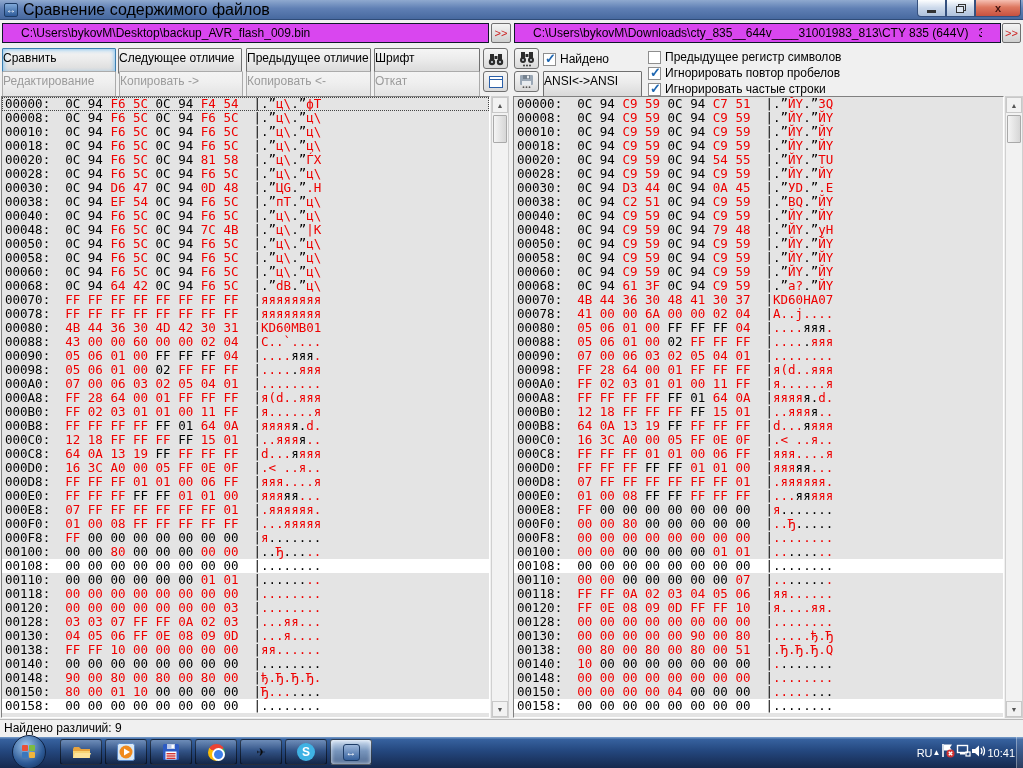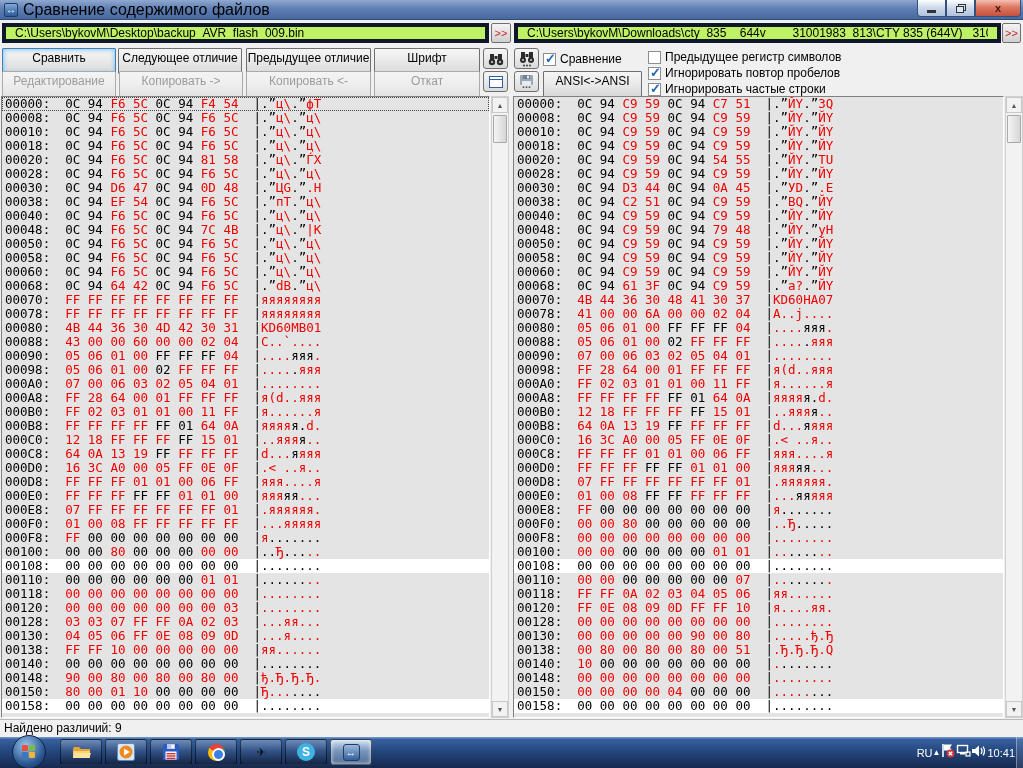--- a/index.html
+++ b/index.html
@@ -18,31 +18,31 @@
   .winbtn { width:29px; height:17px; border:1px solid #35507E; border-top:none;
     background:linear-gradient(180deg,#FDFEFF,#CBD8EA 50%,#AFC2DC);
     display:flex; align-items:center; justify-content:center; }
   .winbtn:first-child { border-radius:0 0 0 4px; }
   .winbtn.close { width:46px; border-radius:0 0 4px 0;
     background:linear-gradient(180deg,#F6C0B3,#DE7860 45%,#C65140);
     color:#441410; font-weight:bold; font-size:11px; }
   .minbar { width:9px; height:3px; background:#333; margin-top:6px; }
 
   
-  .path-input { position:absolute; top:23px; height:20px; border:4px solid #0f172a;
-    background:#bef264; font-size:12px; padding:2px 9px; color:#000;
+  .path-input { position:absolute; top:23px; height:20px; border:1px solid #0f172a;
+    background:#d946ef; font-size:12px; padding:2px 18px; color:#000;
     font-family:"Liberation Sans",sans-serif; }
   .gg-btn { position:absolute; top:23px; height:20px; font-size:11px; color:#CC2222;
     background:linear-gradient(180deg,#F4F4F4,#E4E4E4 45%,#CFCFCF);
     border:1px solid #707070; border-radius:2px; text-align:center; line-height:18px; }
 
   
   .btn { position:absolute; height:26px; font-size:12px; color:#000;
     background:linear-gradient(180deg,#F5F5F5,#EBEBEB 45%,#D9D9D9);
-    border:1px solid #707070; border-radius:1px; text-align:center; line-height:19px; }
+    border:1px solid #707070; border-radius:1px; line-height:19px; }
   .btn.default { border:1px solid #3C7FB1; box-shadow:inset 0 0 4px 1px #8CC5EE; }
   .btn.disabled { color:#9B9B9B; border-color:#ABABAB;
     background:linear-gradient(180deg,#F4F4F4,#EFEFEF 45%,#E3E3E3); }
   .iconbtn { position:absolute; width:25px; height:21px; display:flex;
     align-items:center; justify-content:center;
     background:linear-gradient(180deg,#F5F5F5,#EBEBEB 45%,#D9D9D9);
     border:1px solid #707070; border-radius:3px; }
   .chk { position:absolute; display:flex; align-items:center; font-size:12px; color:#000; }
   .chk .box { width:13px; height:13px; background:#fff; border:1px solid #8E8E8E;
     margin-right:4px; position:relative; flex:none; }
@@ -190,21 +190,21 @@
     <rect x="3" y="7" width="9" height="4" fill="#E8ECF0"></rect>
     <circle cx="4.5" cy="13.2" r="0.9" fill="#555"></circle>
       <circle cx="7.5" cy="13.2" r="0.9" fill="#555"></circle>
       <circle cx="10.5" cy="13.2" r="0.9" fill="#555"></circle>
   </svg>
 </div>
 <div class="chk on" style="left:543px;top:52px;">
   <span class="box">
       <span class="tick">✓</span>
     </span>
-  <span>Сравнение</span>
+  <span>Найдено</span>
 </div>
 <div class="btn" style="left:543px;top:71px;width:99px;">ANSI&lt;-&gt;ANSI</div>
 <div class="chk" style="left:648px;top:50px;">
   <span class="box"></span>
   <span>Предыдущее регистр символов</span>
 </div>
 <div class="chk on" style="left:648px;top:66px;">
   <span class="box">
       <span class="tick">✓</span>
     </span>

